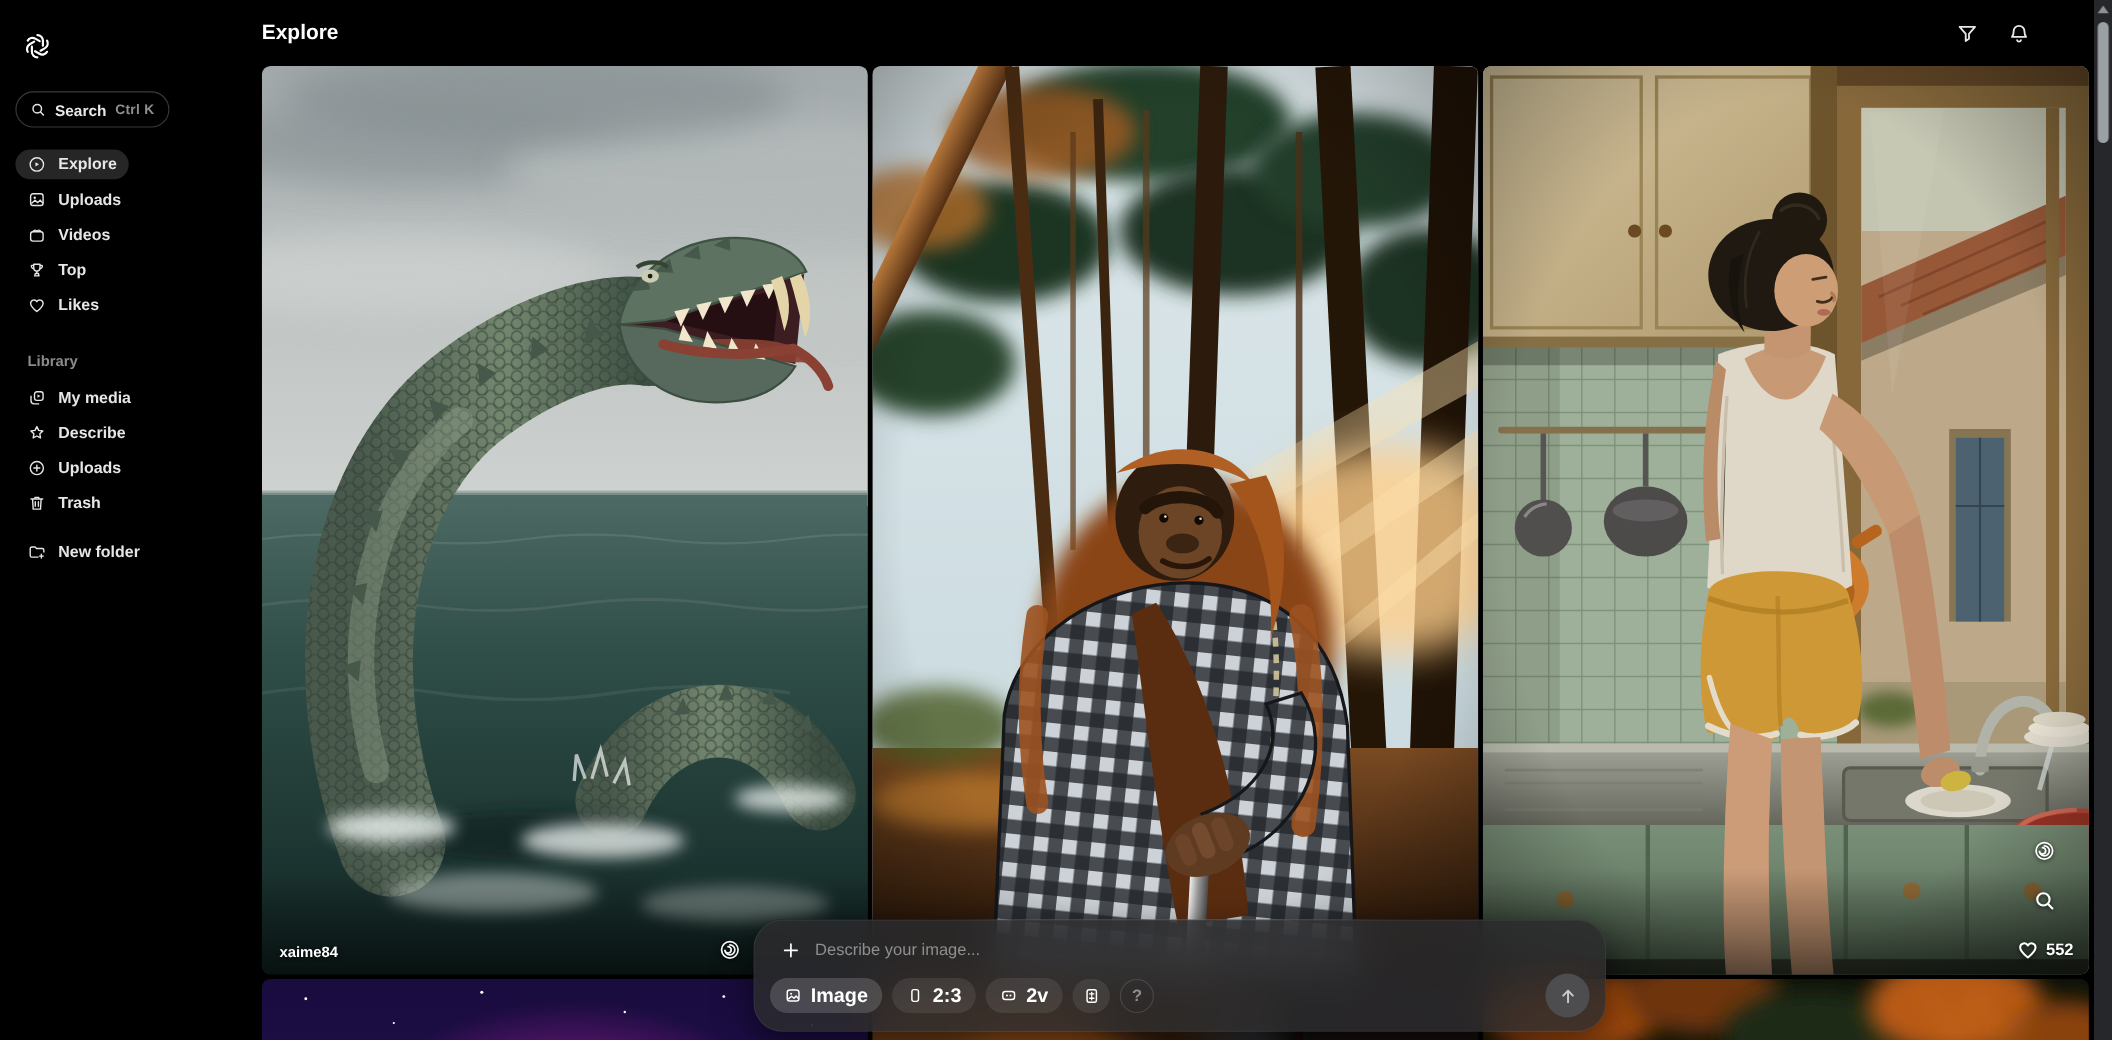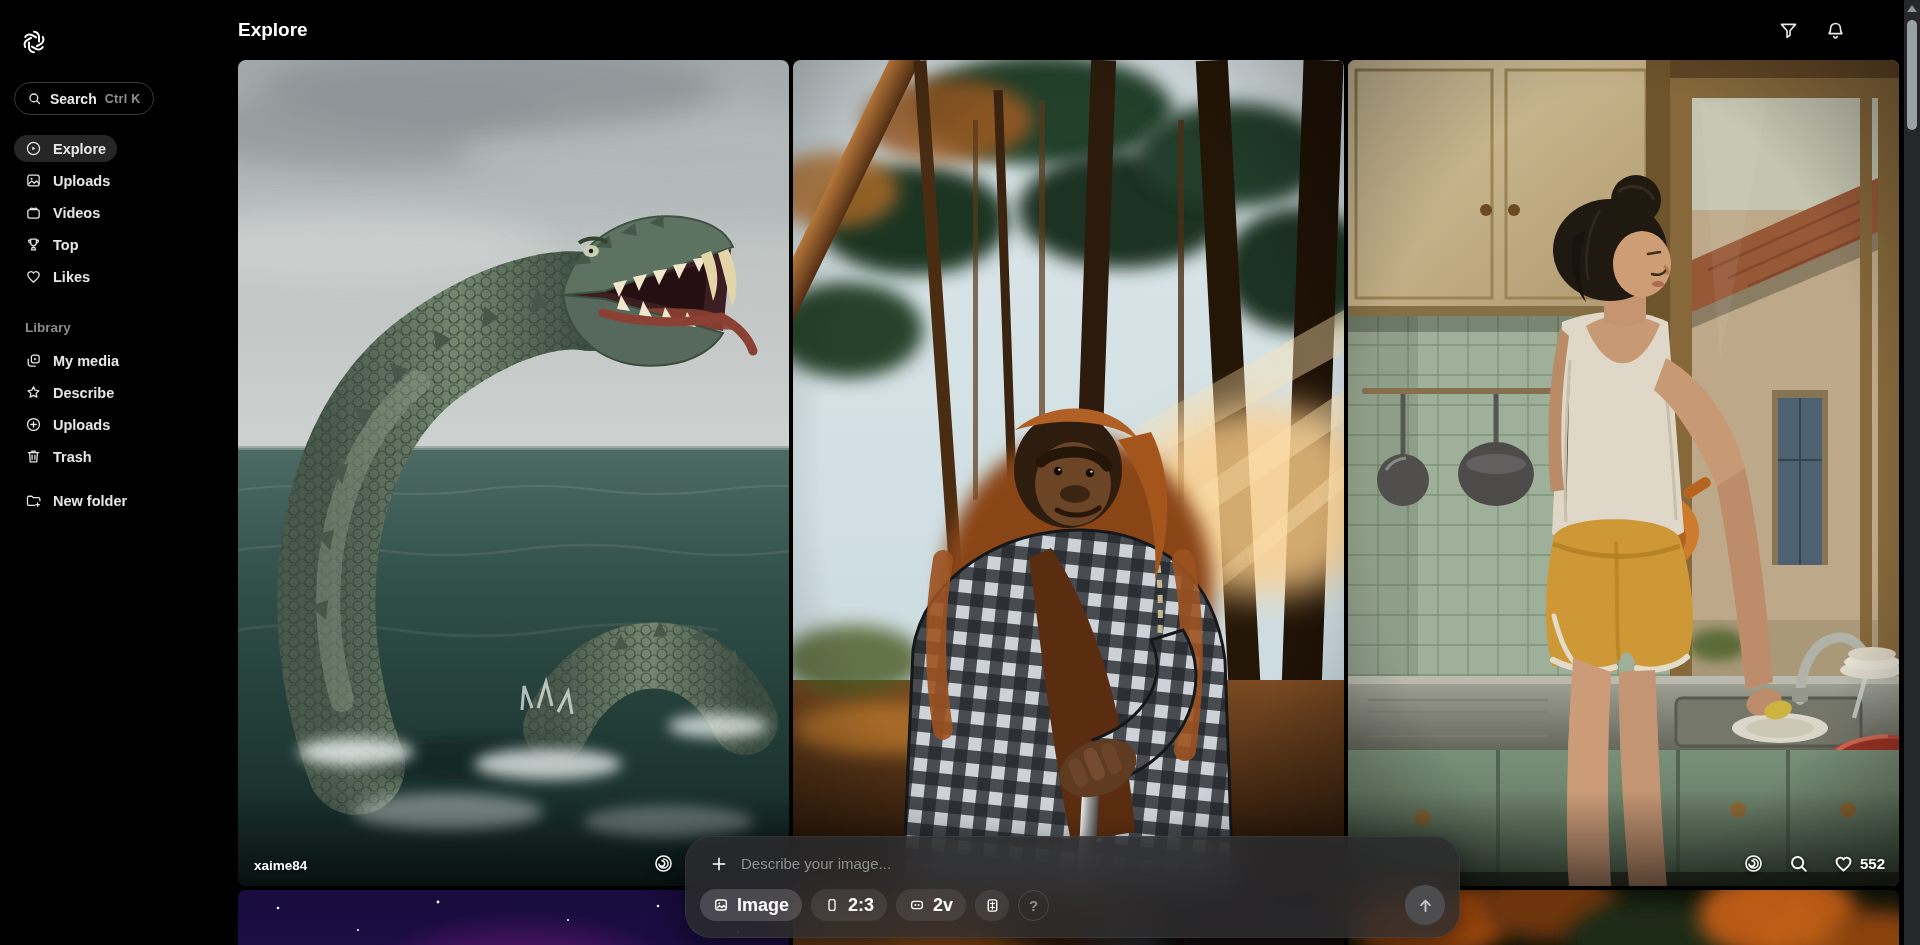--- a/index.html
+++ b/index.html
@@ -29,21 +29,21 @@
 
   
   .grid { position:absolute; left:238px; top:60px; display:grid;
     grid-template-columns:551px 551px 551px; grid-template-rows:826px 340px; gap:4px; }
   .tile { position:relative; border-radius:8px; overflow:hidden; background:#101010; cursor:pointer; }
   .tile svg.scene { display:block; width:100%; height:100%; }
   .tile-fade { position:absolute; left:0; right:0; bottom:0; height:96px;
     background:linear-gradient(180deg, rgba(0,0,0,0) 0%, rgba(0,0,0,.55) 100%); pointer-events:none; }
   .tile-user { position:absolute; left:16px; bottom:13px; font-size:13.5px; font-weight:700; color:#fff;
     text-shadow:0 1px 3px rgba(0,0,0,.6);margin-top:48px; }
-  .ov-icons { position:absolute; bottom:12px; display:flex; align-items:flex-end; gap:24px; }
+  .ov-icons { position:absolute; bottom:12px; display:flex; align-items:center; gap:24px;flex-direction:column; }
   .ov-icons.right { right:14px; }
   .ov-ic { width:21px; height:21px; color:#fff; filter:drop-shadow(0 1px 2px rgba(0,0,0,.7)); display:flex; }
   .like-group { display:flex; align-items:center; gap:6px; color:#fff; }
   .like-count { font-size:15px; font-weight:700; text-shadow:0 1px 3px rgba(0,0,0,.7); }
 
   
   .composer { position:fixed; left:685px; top:836px; width:775px; height:102px; border-radius:26px;
     background:rgba(44,44,46,.82); border:1px solid rgba(255,255,255,.055);
     backdrop-filter:blur(20px); -webkit-backdrop-filter:blur(20px);
     box-shadow:0 10px 34px rgba(0,0,0,.55); z-index:50; padding:9px 14px 12px 14px;

